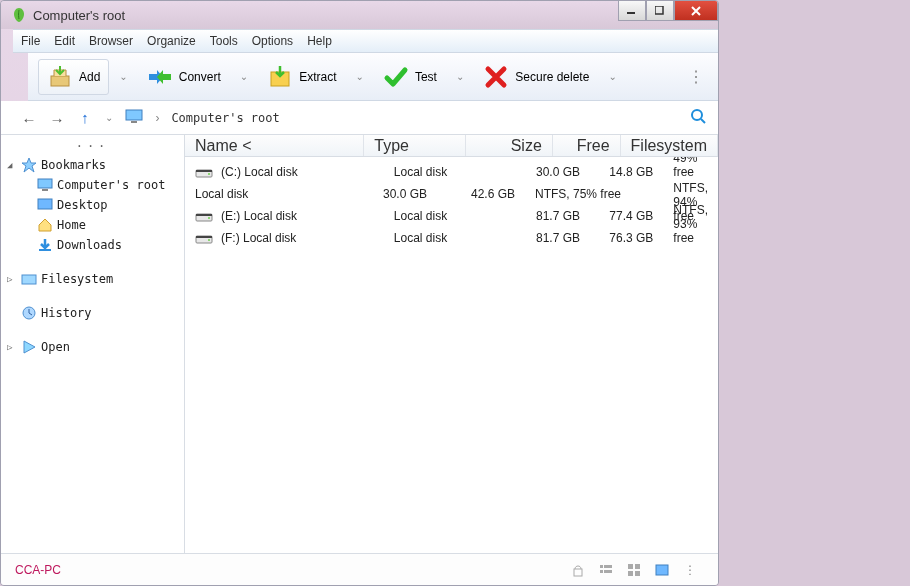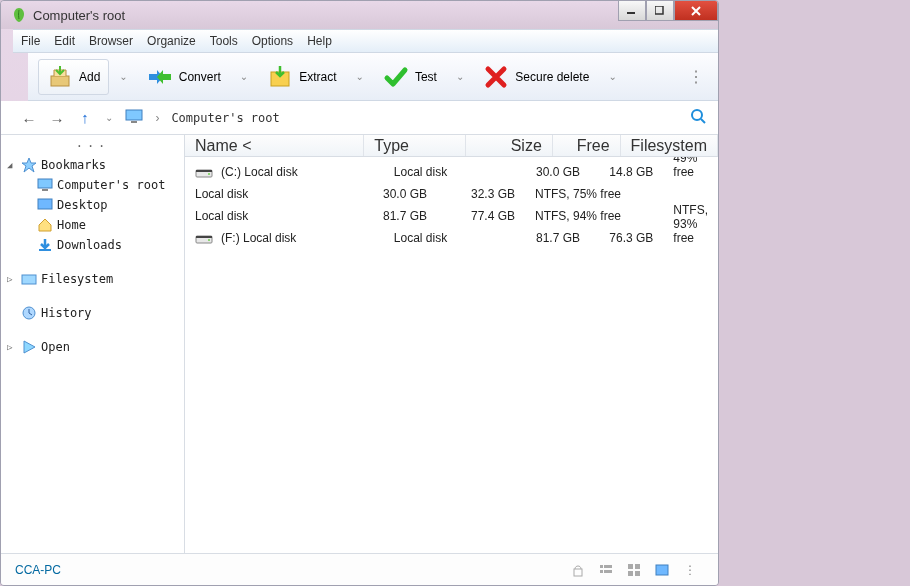--- a/index.html
+++ b/index.html
@@ -159,21 +159,21 @@
 .list-row .cell-free { width: 88px; text-align: right; }
 .list-row .cell-fs   { flex: 1; }
 .disk-icon { width: 18px; height: 12px; }
 .statusbar {
   height: 32px;
   border-top: 1px solid #d8dde4;
   display: flex; align-items: center;
   padding: 0 14px;
   background: #fdfdfd;
 }
-.statusbar .status-text { color: #0369a1; font-family: Arial; font-size: 12px; }
+.statusbar .status-text { color: #be185d; font-family: Arial; font-size: 12px; }
 .statusbar .sb-spacer { flex: 1; }
 .sb-icon { width: 20px; height: 20px; margin: 0 4px; color: #888; display: flex; align-items: center; justify-content: center; }
 </style>
 </head>
 <body>
 
 <div class="window">
 
   <div class="titlebar">
     <span class="appicon">
@@ -392,24 +392,32 @@
               <span>(C:) Local disk</span>
             </div>
             <div class="cell-type">Local disk</div>
             <div class="cell-size">30.0 GB</div>
             <div class="cell-free">14.8 GB</div>
             <div class="cell-fs">NTFS, 49% free</div>
           </div>
           <div class="list-row">
             <div class="cell-type">Local disk</div>
             <div class="cell-size">30.0 GB</div>
-            <div class="cell-free">32.3 GB</div>
+            <div class="cell-free">42.6 GB</div>
             <div class="cell-fs">NTFS, 75% free</div>
           </div>
           <div class="list-row">
+            <div class="cell-name">
+              <span class="disk-icon"><svg viewBox="0 0 18 12">
+                  <rect x="1" y="4" width="16" height="7" rx="1" fill="#e8e8e8" stroke="#888"></rect>
+                  <rect x="1" y="4" width="16" height="2" fill="#444"></rect>
+                  <circle cx="14" cy="8" r="1" fill="#6fcf4f"></circle>
+                </svg></span>
+              <span>(E:) Local disk</span>
+            </div>
             <div class="cell-type">Local disk</div>
             <div class="cell-size">81.7 GB</div>
             <div class="cell-free">77.4 GB</div>
             <div class="cell-fs">NTFS, 94% free</div>
           </div>
           <div class="list-row">
             <div class="cell-name">
               <span class="disk-icon"><svg viewBox="0 0 18 12">
                   <rect x="1" y="4" width="16" height="7" rx="1" fill="#e8e8e8" stroke="#888"></rect>
                   <rect x="1" y="4" width="16" height="2" fill="#444"></rect>

